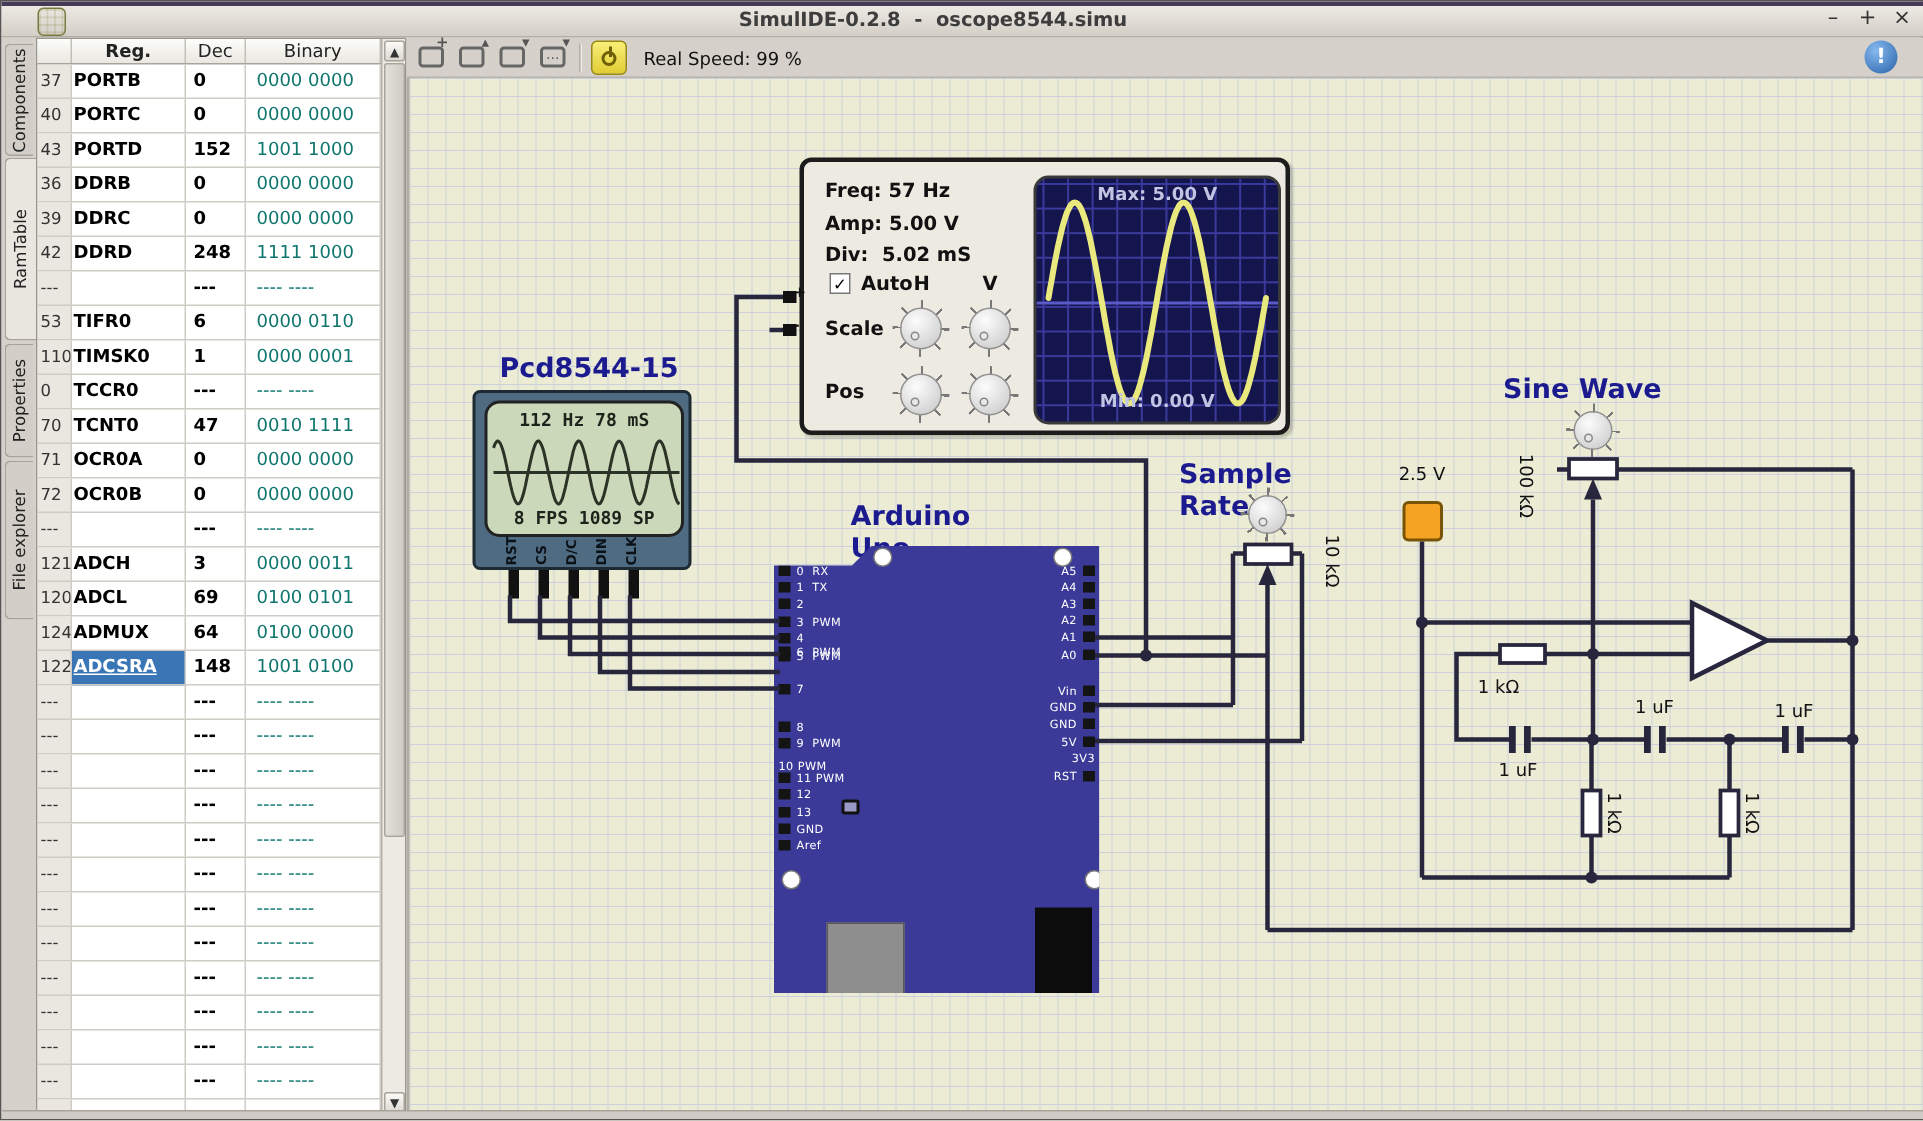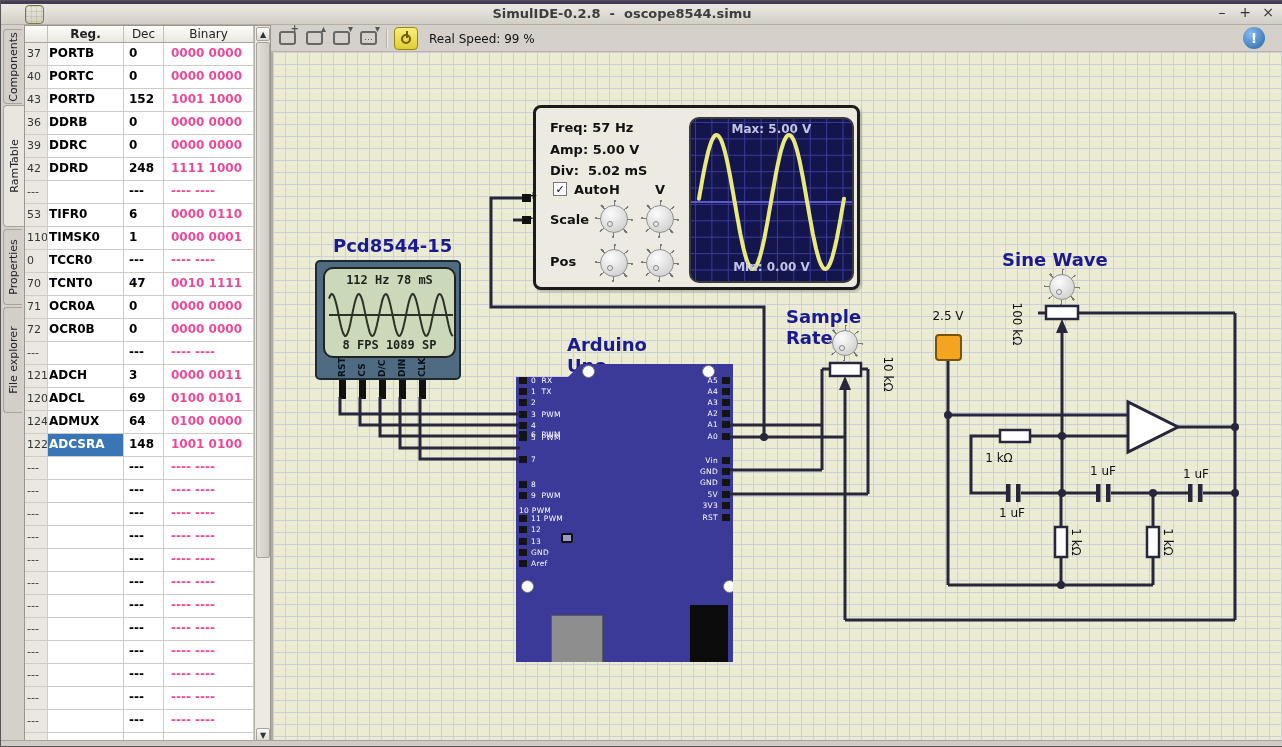--- a/index.html
+++ b/index.html
@@ -32,22 +32,22 @@
   #ram-header { position:absolute; left:0; top:0; width:229px; height:17px;
     background:linear-gradient(#fdfdfa,#e9e7e0); border-bottom:1px solid #a8a49c; display:flex; }
   #ram-header div { border-right:1px solid #c2bfb8; font-size:12px; color:#222; text-align:center; line-height:16px; }
   .col-num { width:23px; } .col-name { width:76px; } .col-dec { width:40px; } .col-bin { width:90px; }
   #ram-rows { position:absolute; left:0; top:17px; width:229px; height:700px; overflow:hidden; }
   .ram-row { display:flex; height:23px; }
   .ram-row div { border-right:1px solid #cfccc5; border-bottom:1px solid #cfccc5; overflow:hidden; white-space:nowrap; }
   .ram-row .c-num { width:23px; background:#e9e7e0; font-size:11px; color:#333; padding:4px 0 0 2px; }
   .ram-row .c-name { width:76px; font-size:12px; font-weight:bold; color:#000; padding:3px 0 0 1px; }
   .ram-row .c-dec { width:40px; font-size:12px; font-weight:bold; color:#000; padding:3px 0 0 5px; }
-  .ram-row .c-bin { width:90px; font-size:12px; font-weight:bold; color:#ec4899; padding:3px 0 16px 7px; }
-  .ram-row .c-name.sel { background:#3a76b5; color:#fff; }
+  .ram-row .c-bin { width:90px; font-size:12px; font-weight:normal; color:#0f766e; padding:3px 0 16px 7px; }
+  .ram-row .c-name.sel { background:#3a76b5; color:#fff;text-decoration:underline; }
   
   #ram-scroll { position:absolute; left:229px; top:0; width:16px; height:717px; background:#eceae3; border-left:1px solid #b5b1a9; }
   .sb-btn { position:absolute; left:1px; width:14px; height:14px; background:linear-gradient(#fafaf7,#dddad2);
     border:1px solid #a8a49c; border-radius:2px; font-size:8px; color:#333; text-align:center; line-height:13px; }
   #sb-up { top:1px; } #sb-down { bottom:1px; }
   #sb-thumb { position:absolute; left:1px; top:16px; width:14px; height:516px;
     background:linear-gradient(90deg,#e3e0d9,#cfccc4); border:1px solid #a8a49c; border-radius:2px; }
 
   
   #toolbar { position:absolute; left:270px; top:24px; width:1012px; height:27px; background:#d5d1ca; border-bottom:1px solid #b8b4ac; }
@@ -562,21 +562,21 @@
             <span class="pin-sq"></span>
           </div>
           <div class="pin-row" style="right: 3px; top: 113.8px;">
             <span class="pin-txt">GND</span>
             <span class="pin-sq"></span>
           </div>
           <div class="pin-row" style="right: 3px; top: 125.2px;">
             <span class="pin-txt">5V</span>
             <span class="pin-sq"></span>
           </div>
-          <div class="pin-row" style="right: 3px; top: 136.6px;">
+          <div class="pin-row" style="right: 3px; top: 136.6px; flex-direction: column;">
             <span class="pin-txt">3V3</span>
             <span class="pin-sq"></span>
           </div>
           <div class="pin-row" style="right: 3px; top: 148px;">
             <span class="pin-txt">RST</span>
             <span class="pin-sq"></span>
           </div>
         </div>
       <div id="led13"></div>
       <div id="usb"></div>

